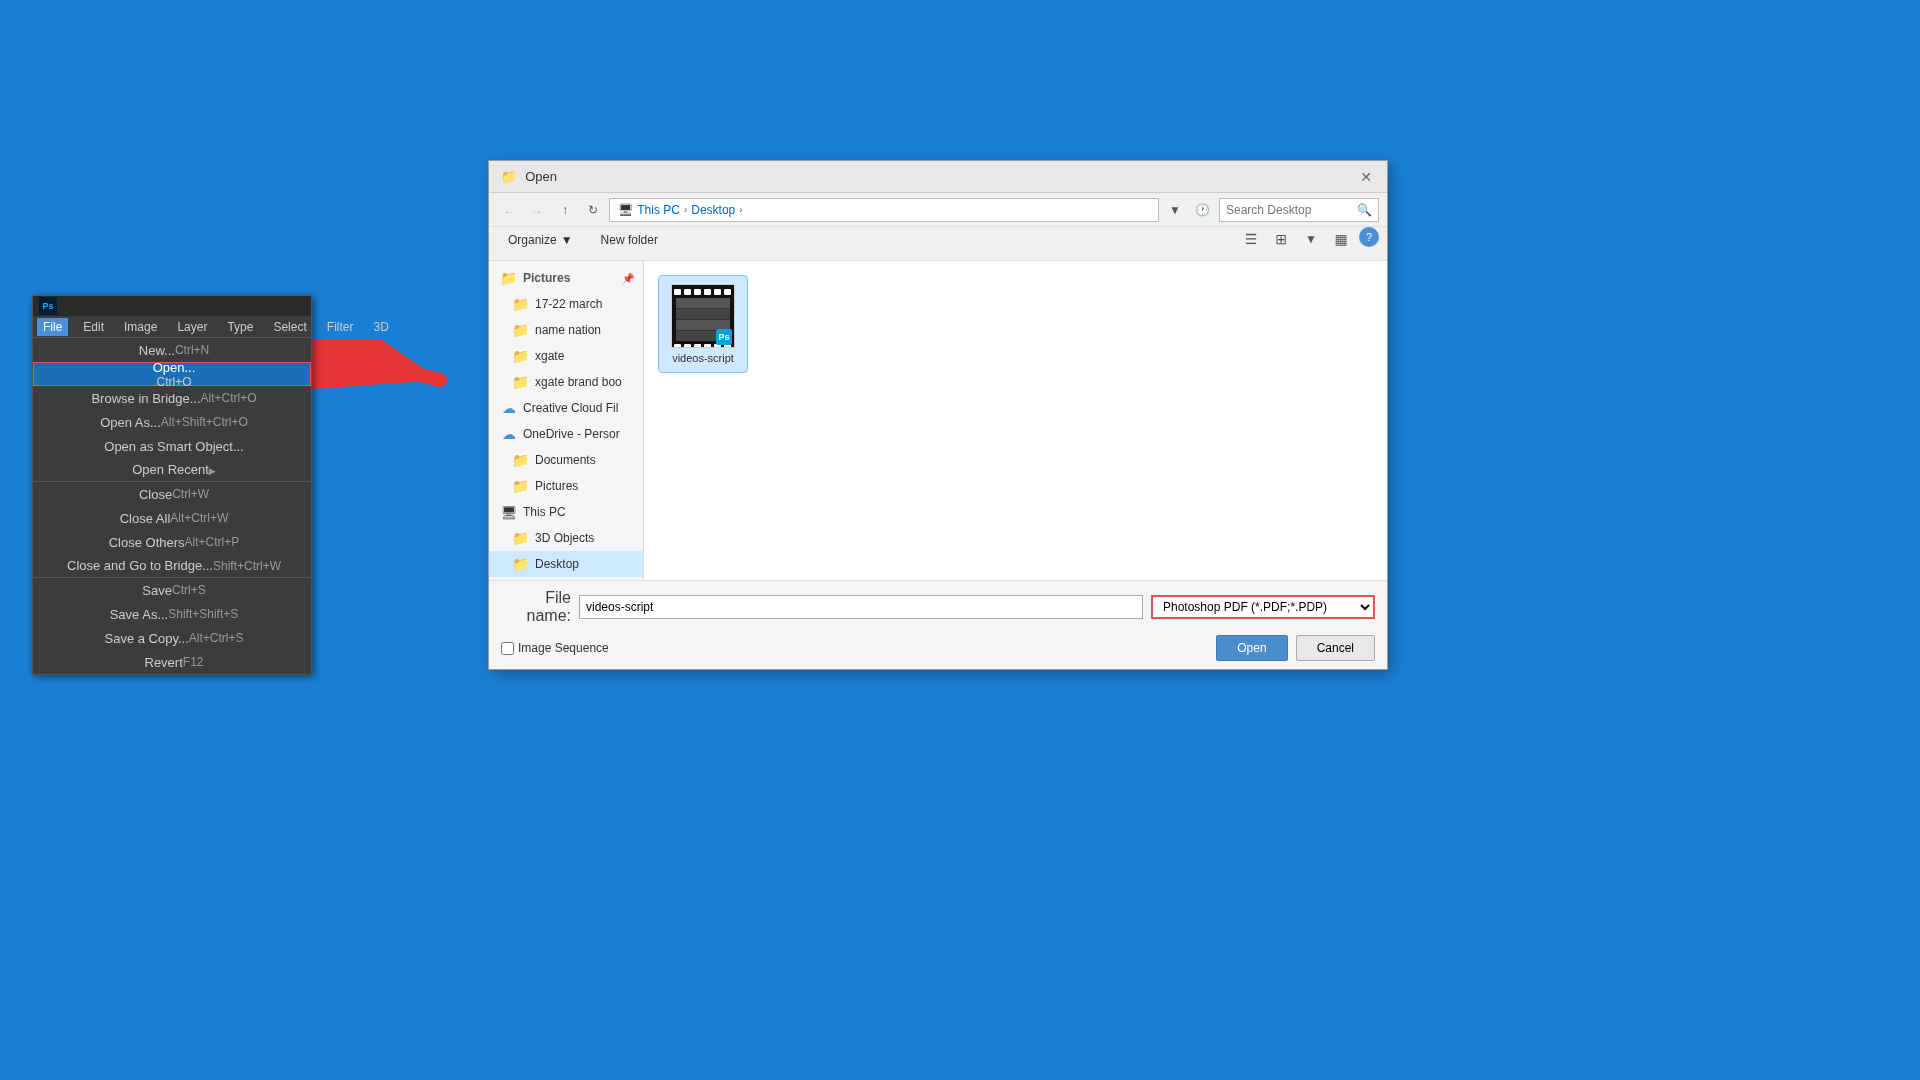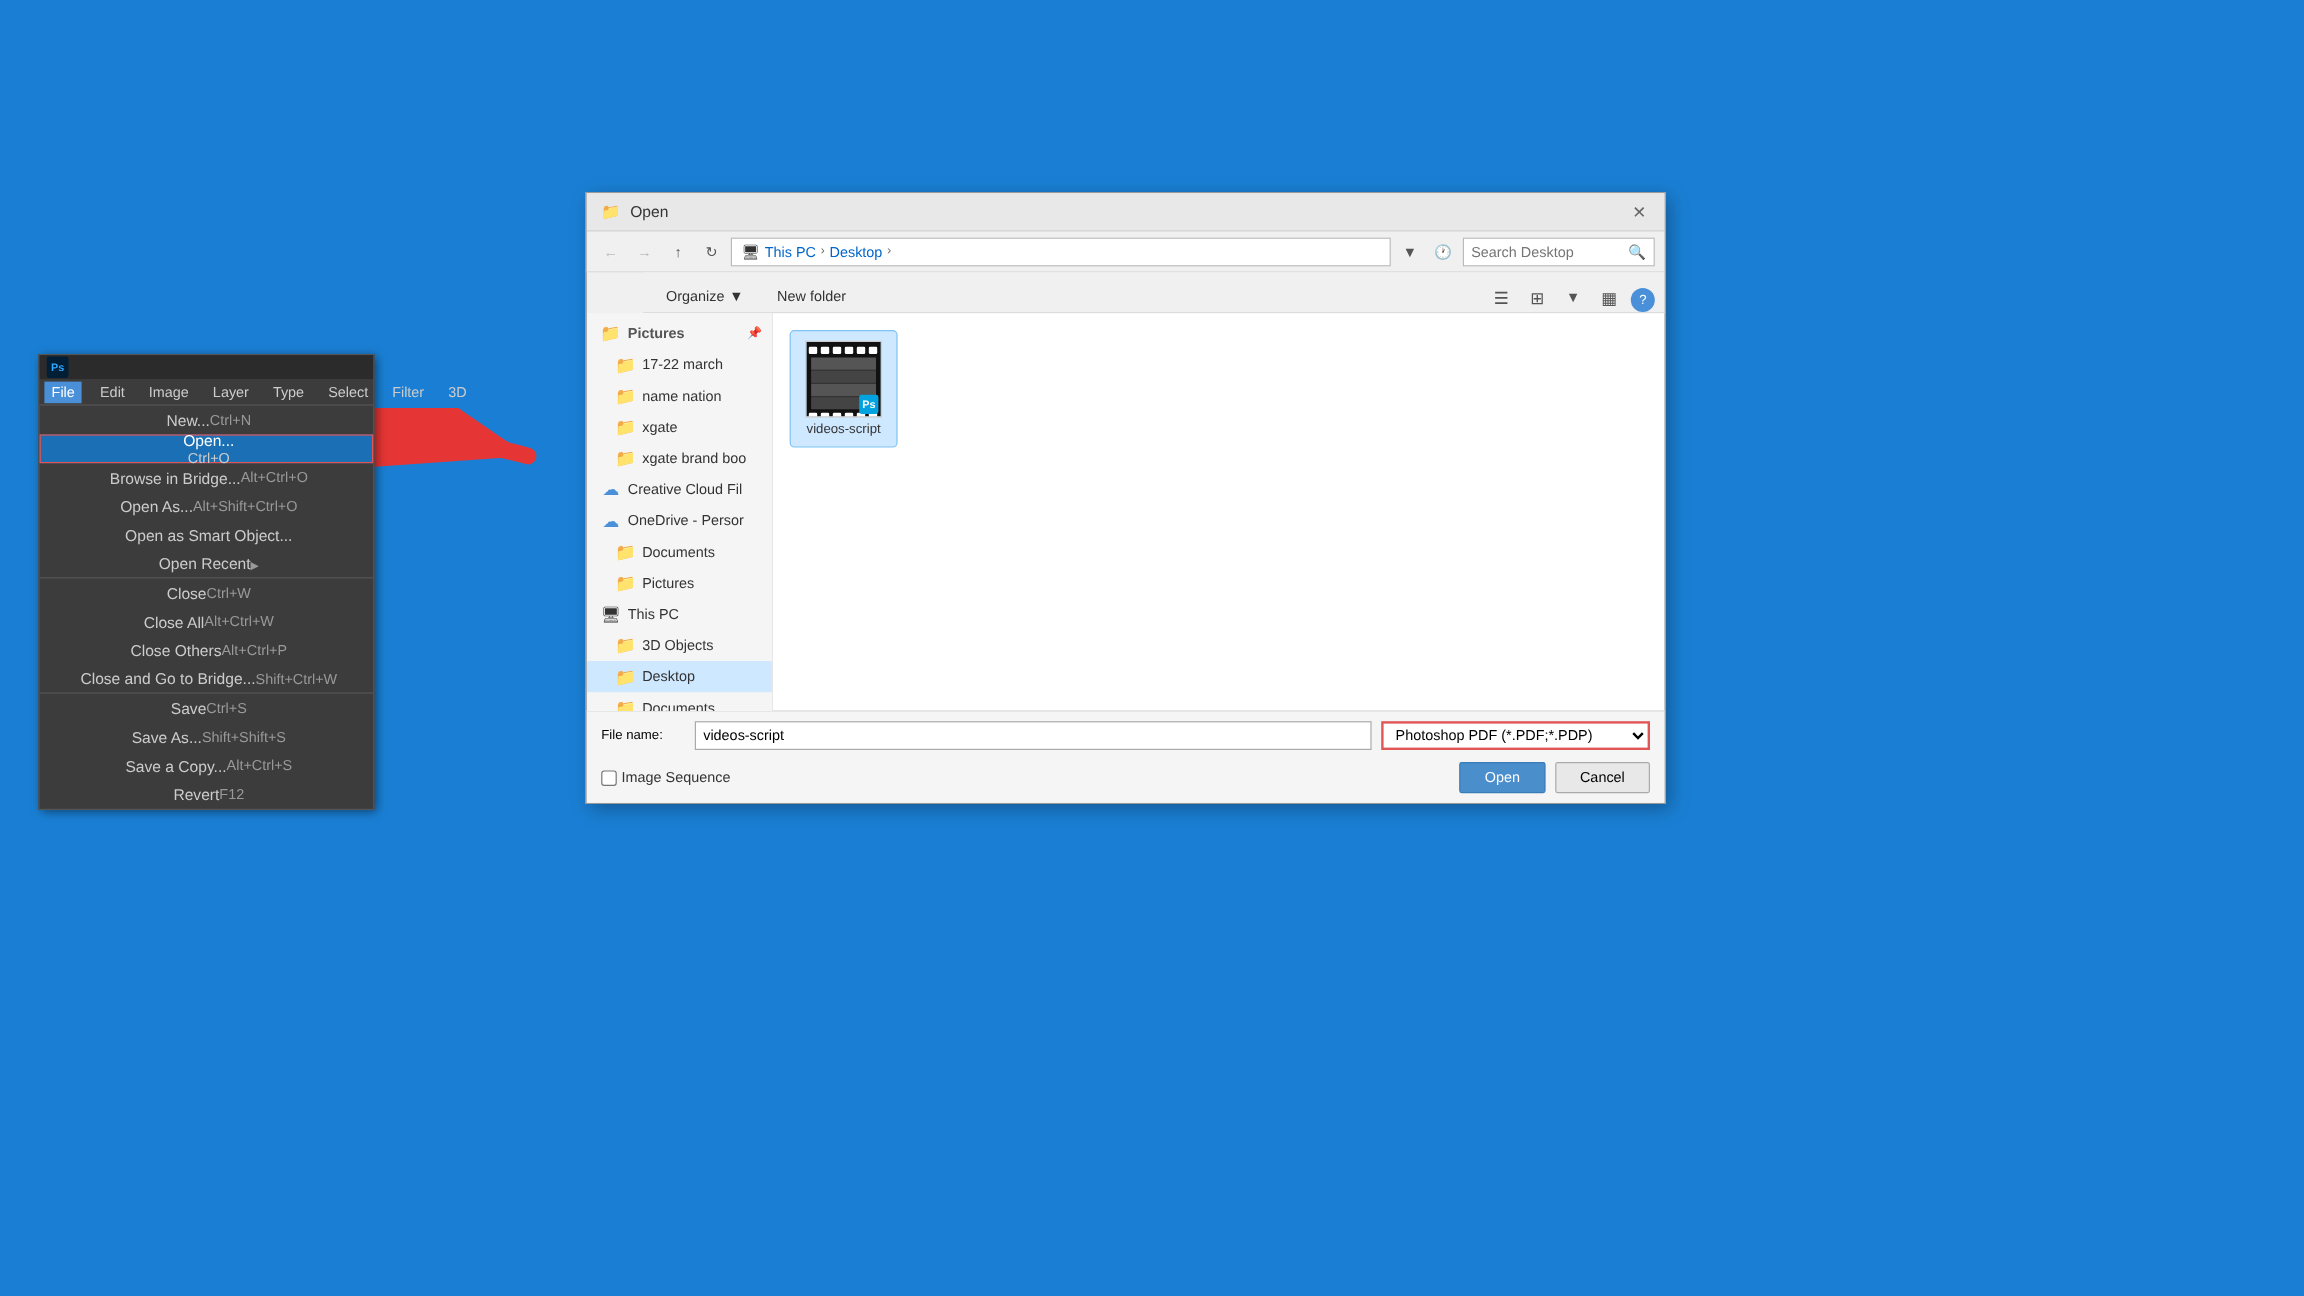--- a/index.html
+++ b/index.html
@@ -209,25 +209,24 @@
       font-size: 12px;
       color: #aaa;
       width: 100%;
       background: transparent;
     }
 
     .toolbar-bar {
       height: 34px;
       background: #f0f0f0;
       display: flex;
-      align-items: flex-end;
+      align-items: flex-start;
       padding: 0 8px;
       gap: 6px;
       border-bottom: 1px solid #ddd;
-      margin-left: 47px;
     }
 
     .toolbar-btn {
       height: 26px;
       padding: 0 10px;
       background: transparent;
       border: 1px solid transparent;
       cursor: pointer;
       font-size: 12px;
       color: #333;
@@ -336,24 +335,24 @@
     }
 
     .filename-row {
       display: flex;
       align-items: center;
       gap: 8px;
       margin-bottom: 6px;
     }
 
     .filename-label {
-      font-size: 11px;
-      color: #000000;
+      font-size: 16px;
+      color: #404040;
       width: 70px;
-      text-align: left;
+      text-align: right;
     }
 
     .filename-input {
       flex: 1;
       height: 24px;
       border: 1px solid #aaa;
       padding: 0 6px;
       font-size: 12px;
       background: white;
       outline: none;

